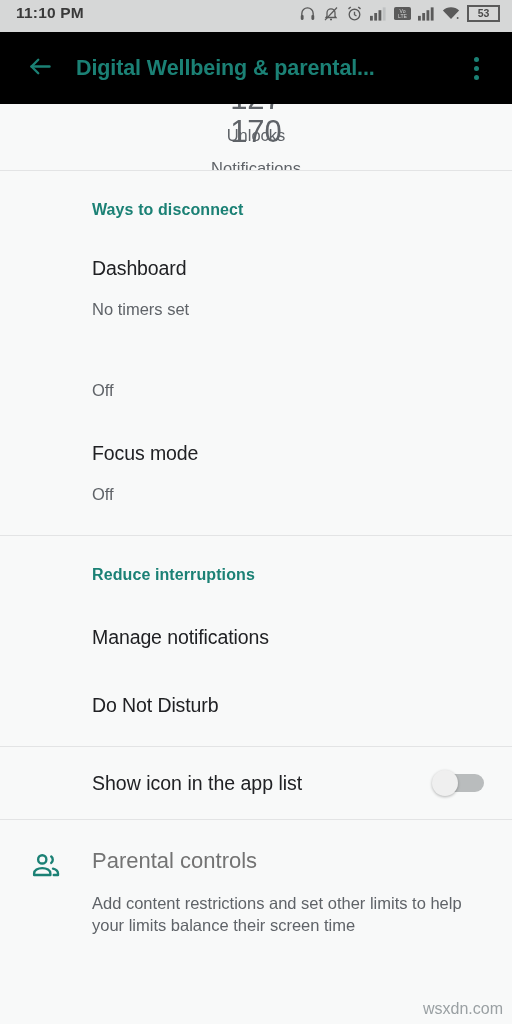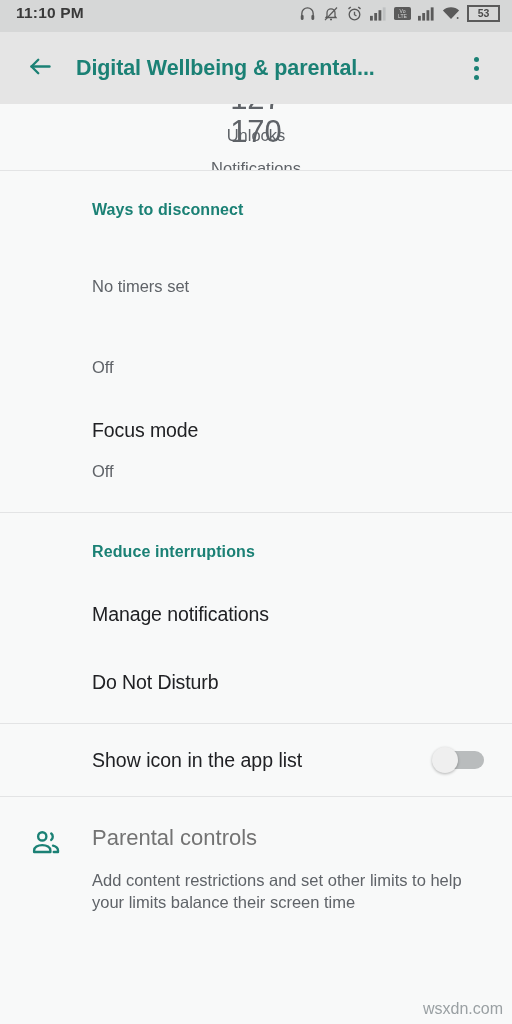--- a/index.html
+++ b/index.html
@@ -22,21 +22,21 @@
   .status-icons svg{ display:block; }
   .battery{
     width:33px; height:17px; border:2px solid #5a5a5a; border-radius:0;
     display:flex; align-items:center; justify-content:center; position:relative;
   }
   .battery .lvl{ font-size:10.5px; font-weight:bold; color:#4a4a4a; line-height:1; }
 
   
   .toolbar{
     position:absolute; top:32px; left:0; width:512px; height:72px;
-    background:#e5e5e5; display:flex; align-items:center; padding:0 14px;
+    background:#000000; display:flex; align-items:center; padding:0 14px;
   }
   .back-btn{ width:52px; height:52px; display:flex; align-items:center; justify-content:center; }
   .toolbar-title{
     font-size:21.5px; font-weight:bold; color:#1b8175;
     margin-left:10px; white-space:nowrap; overflow:hidden; flex:1;
     letter-spacing:-.1px;
   }
   .overflow-btn{ width:44px; height:52px; display:flex; flex-direction:column;
     align-items:center; justify-content:center; gap:4px; }
   .overflow-btn i{ width:5px; height:5px; border-radius:50%; background:#1b8175; display:block; }
@@ -196,20 +196,21 @@
         <div class="num">170</div>
         <div class="lbl">Notifications</div>
       </div>
     </div>
 
     <div class="divider"></div>
 
     <div class="section-title">Ways to disconnect</div>
 
     <div class="row" style="padding-top:38px;">
+      <div class="title">Dashboard</div>
       <div class="sub">No timers set</div>
     </div>
 
     <div class="row" style="padding-top:42px;">
       <div class="sub">Off</div>
     </div>
 
     <div class="row" style="padding-top:42px;">
       <div class="title">Focus mode</div>
       <div class="sub">Off</div>

